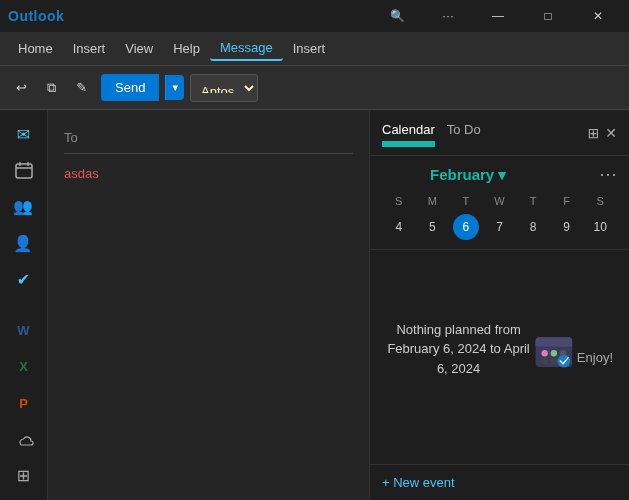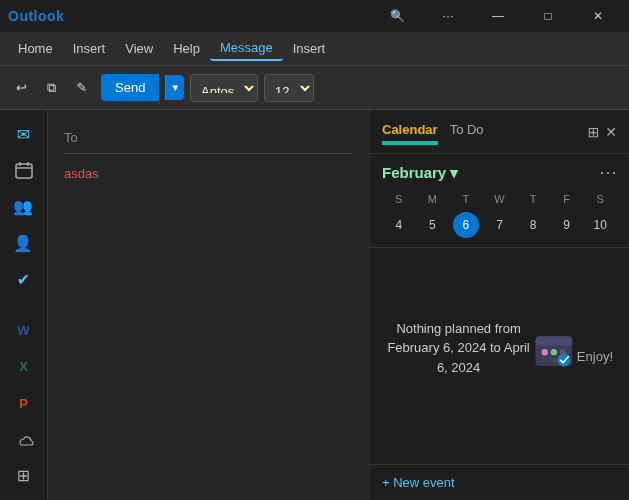--- a/index.html
+++ b/index.html
@@ -220,23 +220,22 @@
       display: flex;
       gap: 12px;
     }
     .panel-tab {
       font-size: 13px;
       color: #aaa;
       cursor: pointer;
       padding: 4px 0;
     }
     .panel-tab.active {
-      color: #eab308;
-      border-bottom: 4px solid #14b8a6;
-      font-weight: bold;
+      color: #ffffff;
+      border-bottom: 6px solid #14b8a6;
     }
     .panel-header-icons {
       display: flex;
       gap: 6px;
     }
     .panel-icon-btn {
       color: #aaa;
       font-size: 14px;
       cursor: pointer;
     }
@@ -248,24 +247,25 @@
     }
     .calendar-month-row {
       display: flex;
       align-items: center;
       justify-content: space-between;
       margin-bottom: 8px;
     }
     .month-title {
       font-size: 15px;
       font-weight: 600;
-      color: #86efac;
+      color: #14b8a6;
       display: flex;
       align-items: center;
       gap: 4px;
+      margin-left: 48px;
     }
     .calendar-dots-btn {
       color: #aaa;
       font-size: 18px;
       cursor: pointer;
     }
     .calendar-grid {
       width: 100%;
     }
     .cal-header-row {
@@ -373,23 +373,20 @@
 <div class="toolbar">
   <div class="toolbar-group">
     <button class="toolbar-btn">↩</button>
     <button class="toolbar-btn">⧉</button>
     <button class="toolbar-btn">✎</button>
   </div>
   <button class="send-btn">Send</button>
   <button class="send-dropdown">▾</button>
   <select class="font-select">
     <option>Aptos</option>
-  </select>
-  <select class="font-select" style="width:50px;">
-    <option>12</option>
   </select>
 </div>
 
 <div class="main">
 
   <div class="left-sidebar">
     <div class="sidebar-icon active">✉</div>
     <div class="sidebar-icon">
       <svg width="18" height="18" viewBox="0 0 18 18" fill="none">
         <rect x="1" y="3" width="16" height="14" rx="2" stroke="#aaa" stroke-width="1.5"></rect>

